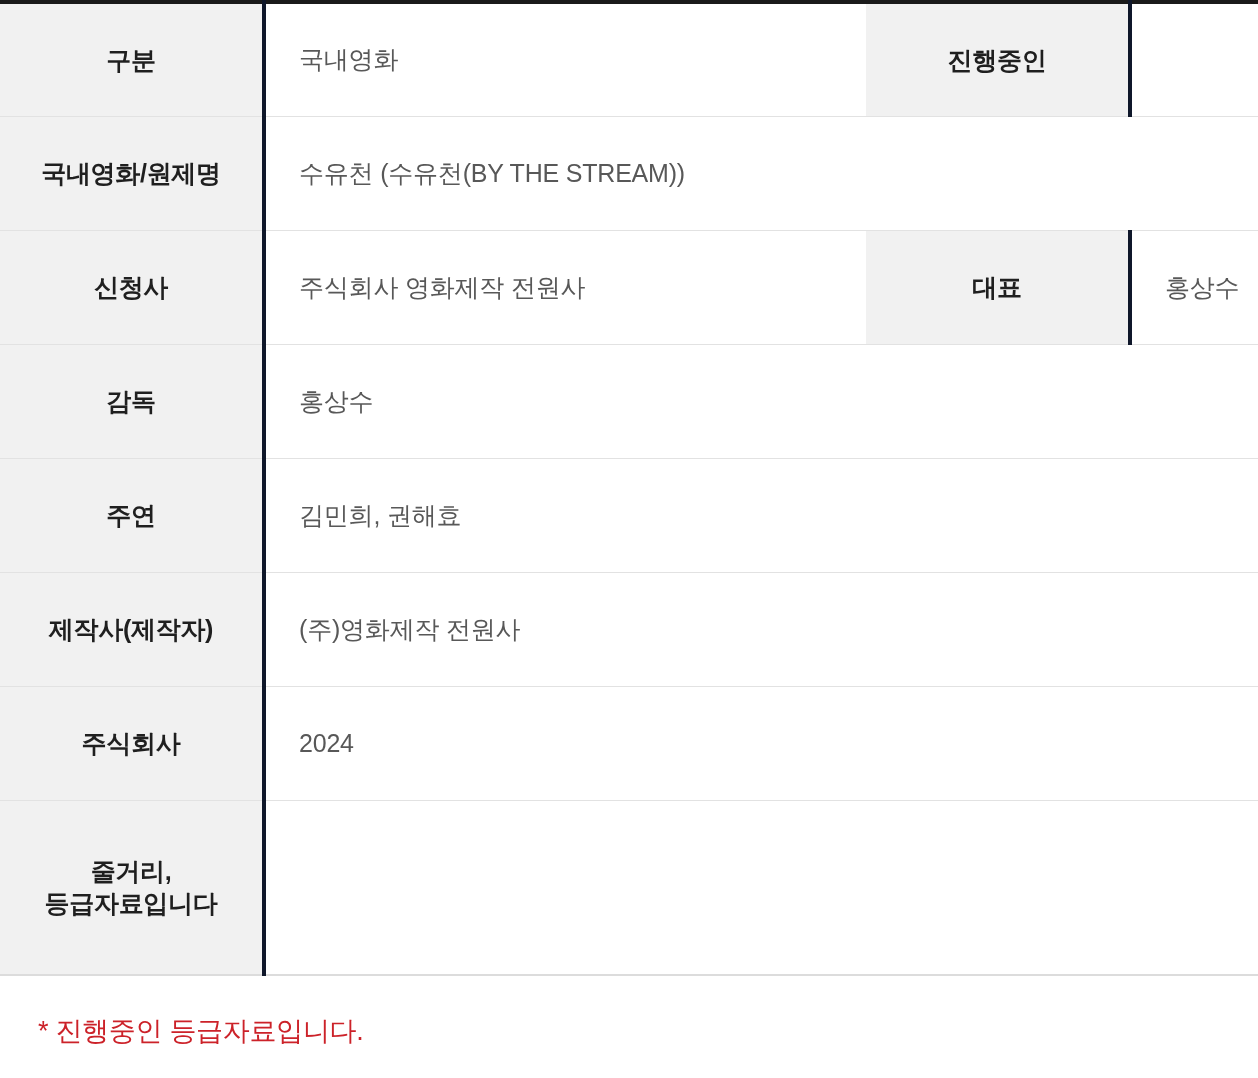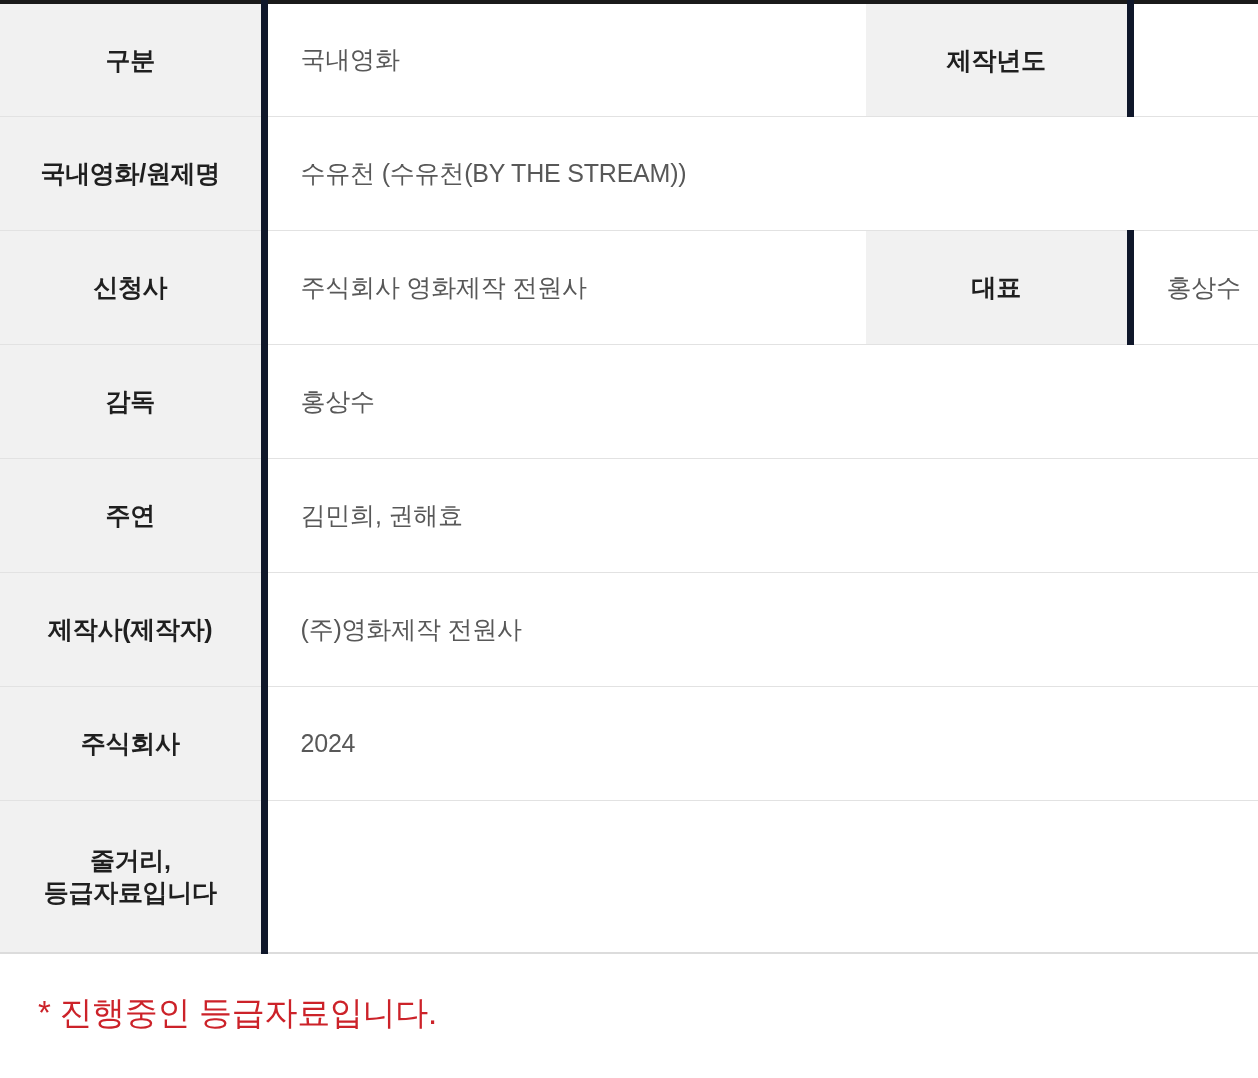--- a/index.html
+++ b/index.html
@@ -50,48 +50,48 @@
 
   th.label {
     background: #f1f1f1;
     color: #1f1f1f;
     font-weight: bold;
     font-size: 25px;
     letter-spacing: -0.3px;
     text-align: center;
     line-height: 1.28;
     height: 114px;
-    border-right: 7px solid #0f172a;
+    border-right: 4px solid #0f172a;
   }
 
   td.value {
     background: #ffffff;
     color: #585858;
     font-size: 25px;
     letter-spacing: -0.2px;
     text-align: left;
     padding-left: 33px;
     padding-right: 12px;
     height: 114px;
     white-space: nowrap;
   }
 
   tr.row-synopsis th.label,
-  tr.row-synopsis td.value { height: 153px; }
+  tr.row-synopsis td.value { height: 175px; }
 
   tr.row-synopsis td.value { vertical-align: top; padding-top: 30px; }
 
   .label-line { display: block; }
 
   
   .footnote {
     margin-top: 38px;
     padding-left: 38px;
     color: #cc2229;
-    font-size: 33px;
+    font-size: 27px;
     letter-spacing: -0.3px;
     line-height: 1.3;
     white-space: nowrap;
   }
 </style>
 </head>
 <body>
 
 <div class="page">
 
@@ -100,21 +100,21 @@
       <col class="c-label">
         <col class="c-value">
         <col class="c-label2">
         <col class="c-value2">
     </colgroup>
     <tbody>
 
       <tr>
         <th class="label">구분</th>
         <td class="value">국내영화</td>
-        <th class="label">제작년도</th>
+        <th class="label">진행중인</th>
         <td class="value"></td>
       </tr>
 
       <tr>
         <th class="label">국내영화/원제명</th>
         <td class="value" colspan="3">수유천  (수유천(BY THE STREAM))</td>
       </tr>
 
       <tr>
         <th class="label">신청사</th>

